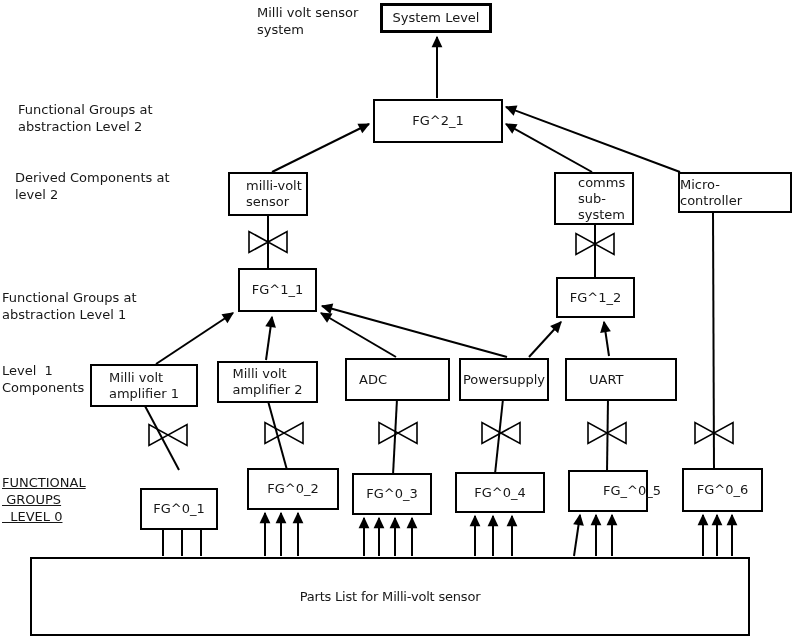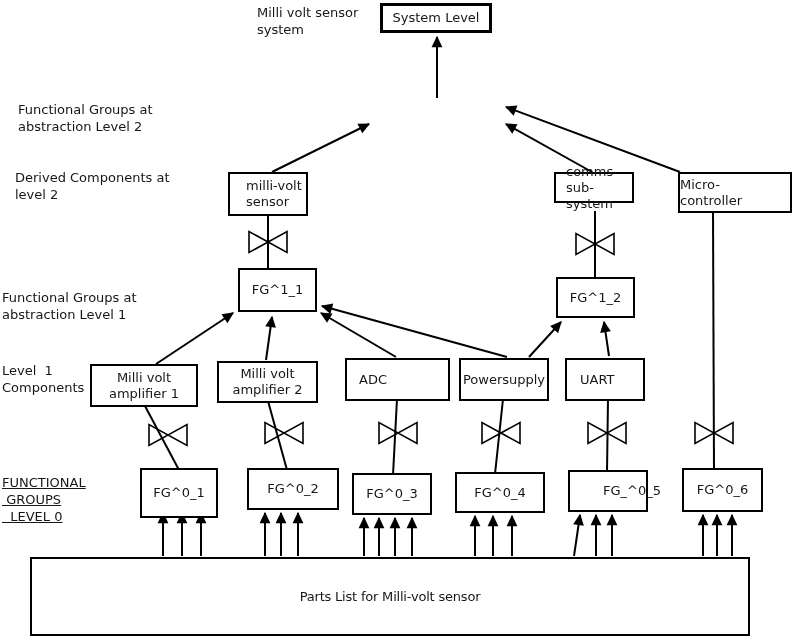--- a/index.html
+++ b/index.html
@@ -1,21 +1,21 @@
 <!DOCTYPE html>
 <html><head>
 <meta charset="utf-8">
 <style>
   html,body { margin:0; padding:0; background:#ffffff; }
   #stage { position:relative; width:793px; height:638px; background:#ffffff; overflow:hidden;
            font-family:"DejaVu Sans", sans-serif; }
   .ann { position:absolute; font-size:13px; line-height:17px; color:#171717; white-space:pre; }
   .node { position:absolute; box-sizing:border-box; background:#ffffff; border:2px solid #000;
           font-size:13px; line-height:16px; color:#171717; display:flex; align-items:center;
-          justify-content:center; text-align:center; white-space:pre-line; }
+          justify-content:center; text-align:left; white-space:pre-line; }
   .node.leftalign { justify-content:flex-start; text-align:left; }
   svg.wires { position:absolute; left:0; top:0; z-index:0; }
   .node, .ann { z-index:1; }
   .wire { stroke:#000; stroke-width:2; fill:none; }
   .bowtie { stroke:#000; stroke-width:1.6; fill:none; }
 </style>
 </head>
 <body>
 
 <div id="stage">
@@ -87,40 +87,41 @@
 level 2</div>
   <div class="ann" style="left:2px;  top:289px;">Functional Groups at
 abstraction Level 1</div>
   <div class="ann" style="left:2px;  top:362px;">Level  1
 Components</div>
   <div class="ann" style="left:2px;  top:474px;text-decoration:underline;">FUNCTIONAL
  GROUPS
   LEVEL 0</div>
 
   <div class="node" style="left:380px; top:3px;  width:112px; height:30px; border-width:3px;">System Level</div>
+  <div class="node" style="left:373px; top:99px; width:130px; height:44px;">FG^2_1</div>
 
   <div class="node leftalign" style="left:228px; top:172px; width:80px;  height:44px; padding-left:16px;">milli-volt
 sensor</div>
-  <div class="node leftalign" style="left:554px; top:172px; width:80px;  height:31px; padding-left:10px;">comms
+  <div class="node leftalign" style="left:554px; top:172px; width:80px;  height:53px; padding-left:22px;">comms
 sub-system</div>
   <div class="node leftalign" style="left:678px; top:172px; width:114px; height:41px; padding-left:0;">Micro-
 controller</div>
 
   <div class="node" style="left:238px; top:268px; width:79px; height:44px;">FG^1_1</div>
   <div class="node" style="left:556px; top:277px; width:79px; height:41px;">FG^1_2</div>
 
   <div class="node" style="left:90px;  top:364px; width:108px; height:43px;">Milli volt
 amplifier 1</div>
   <div class="node" style="left:217px; top:361px; width:101px; height:42px;">Milli volt
 amplifier 2</div>
   <div class="node leftalign" style="left:345px; top:358px; width:105px; height:43px; padding-left:12px;">ADC</div>
   <div class="node" style="left:459px; top:358px; width:90px;  height:43px;">Powersupply</div>
-  <div class="node leftalign" style="left:565px; top:358px; width:80px;  height:43px; padding-left:13px;">UART</div>
+  <div class="node leftalign" style="left:565px; top:358px; width:112px;  height:43px; padding-left:22px;">UART</div>
 
-  <div class="node" style="left:140px; top:468px; width:78px; height:50px;">FG^0_1</div>
+  <div class="node" style="left:140px; top:488px; width:78px; height:42px;">FG^0_1</div>
   <div class="node" style="left:247px; top:468px; width:92px; height:42px;">FG^0_2</div>
   <div class="node" style="left:352px; top:473px; width:80px; height:42px;">FG^0_3</div>
   <div class="node" style="left:455px; top:472px; width:90px; height:41px;">FG^0_4</div>
   <div class="node" style="left:568px; top:470px; width:80px; height:42px;padding-left:48px;">FG_^0_5</div>
   <div class="node" style="left:682px; top:468px; width:81px; height:44px;">FG^0_6</div>
 
   <div class="node" style="left:30px; top:557px; width:720px; height:79px; letter-spacing:-0.2px;">Parts List for Milli-volt sensor</div>
 
 </div>
 

